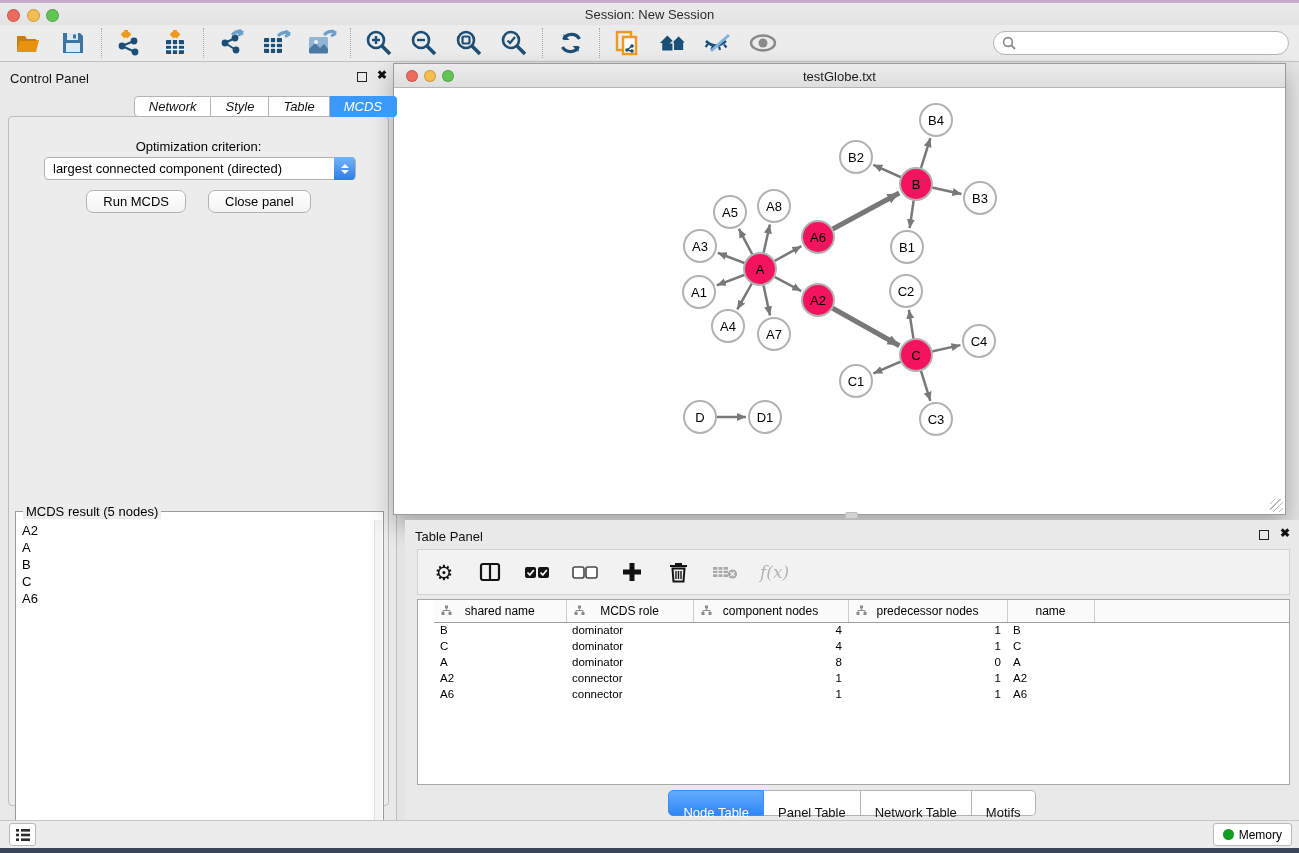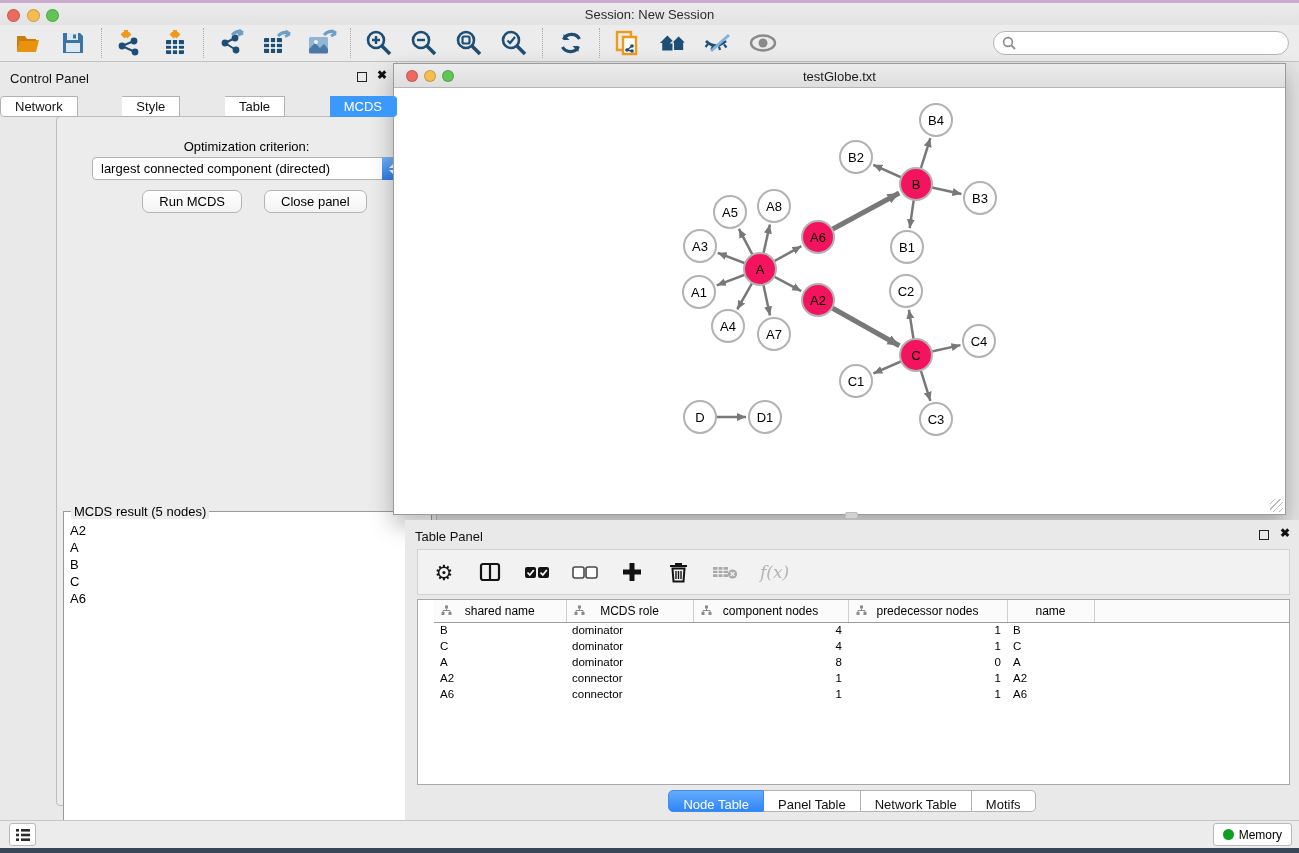--- a/index.html
+++ b/index.html
@@ -30,37 +30,37 @@
 
   
   .control-panel { position:absolute; left:0; top:62px; width:397px; height:758px; background:#e9e9e9;
     border-right:1px solid #bdbdbd; }
   .panel-head { position:relative; height:30px; }
   .panel-title { position:absolute; left:10px; top:9px; font-size:13px; color:#111; }
   .float-box { position:absolute; width:10px; height:10px; border:1.5px solid #222; top:10px; }
   .close-x { position:absolute; top:6px; font-size:12px; font-weight:bold; color:#111; }
   .cp .float-box{ left:357px; } .cp .close-x{ left:377px; }
 
-  .cp-tabs { position:absolute; left:0; top:34px; width:397px; display:flex; justify-content:space-between; z-index:2; }
+  .cp-tabs { position:absolute; left:0; top:34px; width:397px; display:flex; justify-content:flex-end; z-index:2;font-style:italic; }
   .cp-tab { height:21px; padding:0 14px; background:#fff; border:1px solid #b3b3b3; border-left:none;
     font-size:13px; line-height:19px; color:#111; }
   .cp-tab:first-child { border-left:1px solid #b3b3b3; border-radius:4px 0 0 4px; }
   .cp-tab:last-child { border-radius:0 4px 4px 0; }
   .cp-tab.active { background:#3b99fc; border-color:#3b99fc; color:#fff; }
 
   .cp-body { position:absolute; left:8px; top:54px; width:381px; height:690px;
-    border:1px solid #bdbdbd; border-radius:4px; background:#ececec;margin-left:48px; }
+    border:1px solid #bdbdbd; border-radius:4px; background:#ececec; }
   .opt-label { margin-top:22px; text-align:center; font-size:13px; color:#000; }
   .select { position:absolute; left:35px; top:40px; width:312px; height:23px; background:#fff;
     border:1px solid #b3b3b3; border-radius:4px; font-size:13px; line-height:21px; padding-left:8px; color:#000; }
   .select .spin { position:absolute; right:0; top:-1px; width:21px; height:23px; border-radius:0 4px 4px 0;
     background:linear-gradient(#72b4f8,#2f7ce8); display:flex; flex-direction:column; align-items:center; justify-content:center; gap:2px; }
   .spin i { width:0; height:0; border-left:4px solid transparent; border-right:4px solid transparent; }
   .spin .up { border-bottom:4px solid #fff; } .spin .dn { border-top:4px solid #fff; }
-  .btn-row { position:absolute; left:8px; top:73px; width:100%; display:flex; justify-content:center; gap:22px; }
+  .btn-row { position:absolute; left:0; top:73px; width:100%; display:flex; justify-content:center; gap:22px; }
   .mac-btn { height:23px; background:linear-gradient(#ffffff,#f3f3f3); border:1px solid #b3b3b3; border-radius:7px;
     font-size:13px; padding:0 16px; color:#000; font-family:"Liberation Sans", sans-serif; }
 
   .result-fs { position:absolute; left:6px; top:394px; width:369px; height:345px;
     border:1px solid #9a9a9a; background:#fff; }
   .result-legend { position:absolute; left:7px; top:-8px; background:#ececec; padding:0 3px; font-size:13px; color:#000; }
   .result-list { position:absolute; left:1px; top:8px; right:9px; bottom:1px; list-style:none; padding:2px 0 0 5px; }
   .result-list li { font-size:13px; line-height:17px; color:#000; }
   .result-scroll { position:absolute; top:8px; right:1px; bottom:1px; width:8px; background:#f4f4f4; border-left:1px solid #e0e0e0; }
 
@@ -89,21 +89,21 @@
   .tp-table-wrap { position:absolute; left:12px; top:79px; width:873px; height:186px; background:#fff; border:1px solid #a8a8a8; overflow:hidden;padding-left:16px; }
   table.node-table { border-collapse:collapse; table-layout:fixed; width:100%; }
   table.node-table th { height:22px; background:#fbfbfb; border-right:1px solid #cfcfcf; border-bottom:1px solid #9f9f9f;
     font-size:12px; font-weight:normal; color:#000; position:relative; text-align:center; }
   table.node-table th:last-child { border-right:none; }
   table.node-table th .hicon { position:absolute; left:7px; top:5px; }
   table.node-table td { height:16px; font-size:11.5px; color:#000; padding:0 6px; white-space:nowrap; }
   td.num { text-align:right; padding-right:13px; }
 
   .tp-tabs { position:absolute; left:0; top:270px; width:894px; display:flex; justify-content:center; }
-  .tp-tab { height:22px; padding:4px 14px; background:#fff; border:1px solid #b3b3b3; border-left:none;
+  .tp-tab { height:22px; padding:12px 14px; background:#fff; border:1px solid #b3b3b3; border-left:none;
     font-size:13px; line-height:20px; color:#111; }
   .tp-tab:first-child { border-left:1px solid #b3b3b3; border-radius:5px 0 0 5px; }
   .tp-tab:last-child { border-radius:0 5px 5px 0; }
   .tp-tab.active { background:linear-gradient(#64abfd,#2f86f6); border-color:#3b8ef0; color:#fff; }
 
   
   .statusbar { position:absolute; left:0; top:820px; width:1299px; height:28px; background:#ececec; border-top:1px solid #c6c6c6; }
   .list-btn { position:absolute; left:9px; top:2px; width:27px; height:23px; background:#fff; border:1px solid #b9b9b9; border-radius:3px;
     display:flex; align-items:center; justify-content:center; }
   .memory-btn { position:absolute; right:7px; top:2px; height:23px; background:#fff; border:1px solid #b9b9b9; border-radius:3px;

